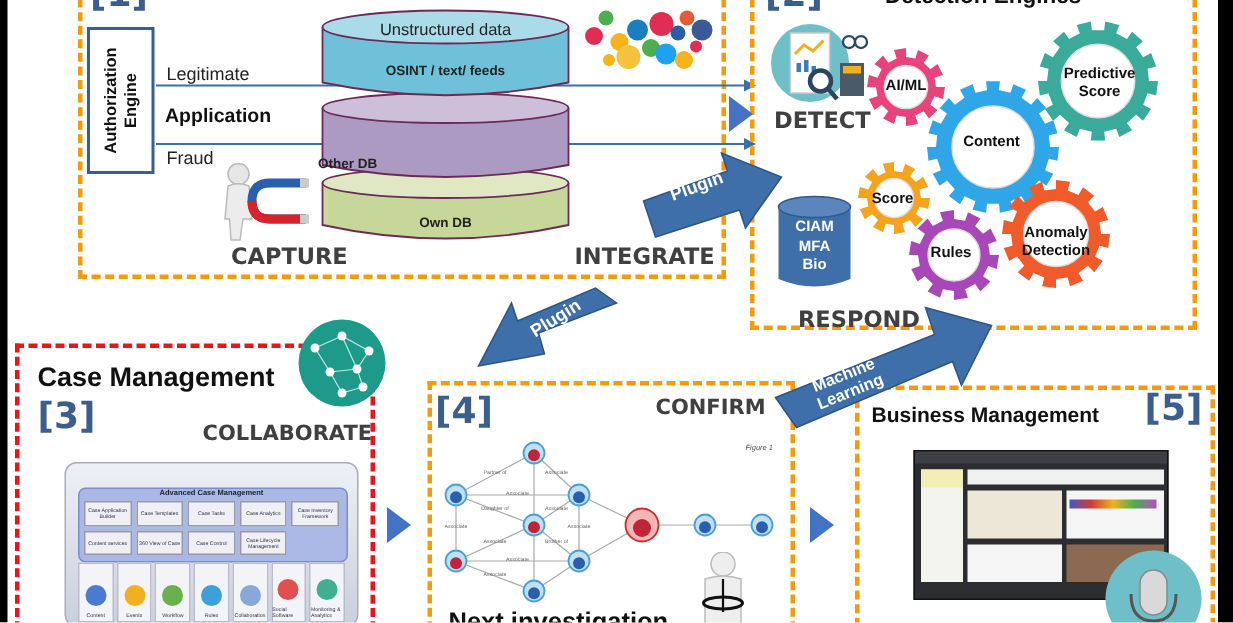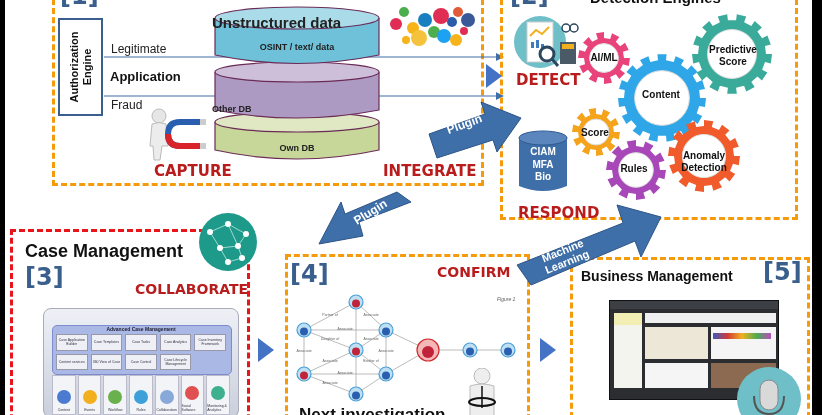--- a/index.html
+++ b/index.html
@@ -4,21 +4,21 @@
 <style>
   html,body{margin:0;padding:0;}
   body{width:822px;height:415px;position:relative;overflow:hidden;background:#fff;font-family:"Liberation Sans",sans-serif;}
   .abs{position:absolute;}
   .black-edge-l{left:0;top:0;width:5px;height:415px;background:#000;}
   .black-edge-r{left:812px;top:0;width:10px;height:415px;background:#000;}
   .box{position:absolute;box-sizing:border-box;}
   .box-orange{border:3px dashed #f59a0b;}
   .box-red{border:3px dashed #e8161b;}
   .bracket{font-family:"DejaVu Sans",sans-serif;font-weight:bold;color:#3a5f8c;font-size:24px;}
-  .stage{font-family:"DejaVu Sans",sans-serif;font-weight:bold;color:#b91c1c;font-size:15px;}
+  .stage{font-family:"DejaVu Sans",sans-serif;font-weight:bold;color:#404040;font-size:15px;}
   .title{font-weight:bold;color:#111;font-size:15px;}
   .gear-label{font-weight:bold;font-size:10px;color:#111;text-align:center;line-height:1.15;}
   .arrow-label{font-weight:bold;color:#fff;font-size:12px;}
   svg text{font-family:"Liberation Sans",sans-serif;}
 </style>
 </head>
 <body>
 
 <div class="abs black-edge-l"></div>
 <div class="abs black-edge-r"></div>
@@ -61,22 +61,22 @@
   <g>
     <path d="M3 72 L3 110 Q85 126 167 110 L167 72" fill="#ad9ac2" stroke="#6b2b57" stroke-width="1.2"></path>
     <ellipse cx="85" cy="72" rx="82" ry="10" fill="#cdbfd9" stroke="#6b2b57" stroke-width="1.2"></ellipse>
   </g>
 
   <g>
     <path d="M3 18 L3 55 Q85 72 167 55 L167 18" fill="#6ec1d8" stroke="#6b2b57" stroke-width="1.2"></path>
     <ellipse cx="85" cy="18" rx="82" ry="11" fill="#a9dbe8" stroke="#6b2b57" stroke-width="1.2"></ellipse>
   </g>
 </svg>
-<div class="abs" style="left:212px;top:14px;width:170px;text-align:left;font-size:15px;font-weight:bold;color:#222;">Unstructured data</div>
-<div class="abs" style="left:212px;top:42px;width:170px;text-align:center;font-size:9px;font-weight:bold;color:#222;">OSINT / text/ data</div>
+<div class="abs" style="left:212px;top:14px;width:170px;text-align:center;font-size:11px;font-weight:normal;color:#222;">Unstructured data</div>
+<div class="abs" style="left:212px;top:42px;width:170px;text-align:center;font-size:9px;font-weight:bold;color:#222;">OSINT / text/ feeds</div>
 <div class="abs" style="left:212px;top:104px;width:170px;text-align:left;font-size:9px;font-weight:bold;color:#222;">Other DB</div>
 <div class="abs" style="left:212px;top:143px;width:170px;text-align:center;font-size:9px;font-weight:bold;color:#222;">Own DB</div>
 
 <svg class="abs" style="left:386px;top:4px;" width="92" height="44">
   <circle cx="10" cy="20" r="6" fill="#e02d53"></circle>
     <circle cx="18" cy="8" r="5" fill="#4cae4c"></circle>
   <circle cx="27" cy="24" r="6" fill="#f7b31a"></circle>
     <circle cx="39" cy="16" r="7" fill="#1a7fc1"></circle>
   <circle cx="33" cy="34" r="8" fill="#f5c33b"></circle>
     <circle cx="48" cy="28" r="6" fill="#4cae4c"></circle>
@@ -112,21 +112,21 @@
 
 <svg class="abs" style="left:517px;top:130px;" width="52" height="66">
   <path d="M2 8 L2 56 Q26 66 50 56 L50 8" fill="#3f6fa8"></path>
   <ellipse cx="26" cy="8" rx="24" ry="7" fill="#5a86bd" stroke="#2e5a90"></ellipse>
 </svg>
 <div class="abs" style="left:517px;top:146px;width:52px;text-align:center;color:#fff;font-size:10px;font-weight:bold;line-height:1.25;">
   <div>CIAM</div>
   <div>MFA</div>
   <div>Bio</div>
 </div>
-<div class="abs stage" style="left:518px;top:204px;">RESPOND</div>
+<div class="abs stage" style="left:532px;top:204px;">RESPOND</div>
 
 <svg class="abs" id="gears-svg" style="left:570px;top:10px;" width="230" height="205">
     <path d="M60.0 48.0 L58.7 56.0 L53.0 54.2 L50.2 59.8 L55.0 63.3 L49.3 69.0 L45.8 64.2 L40.2 67.0 L42.0 72.7 L34.0 74.0 L34.0 68.0 L27.8 67.0 L26.0 72.7 L18.7 69.0 L22.2 64.2 L17.8 59.8 L13.0 63.3 L9.3 56.0 L15.0 54.2 L14.0 48.0 L8.0 48.0 L9.3 40.0 L15.0 41.8 L17.8 36.2 L13.0 32.7 L18.7 27.0 L22.2 31.8 L27.8 29.0 L26.0 23.3 L34.0 22.0 L34.0 28.0 L40.2 29.0 L42.0 23.3 L49.3 27.0 L45.8 31.8 L50.2 36.2 L55.0 32.7 L58.7 40.0 L53.0 41.8 L54.0 48.0 Z" fill="#e9437b"></path>
     <circle cx="34" cy="48" r="14.399999999999999" fill="#fff" stroke="#ddd"></circle>
     <path d="M136.0 88.0 L135.0 97.1 L129.2 95.9 L126.7 103.5 L132.2 105.9 L127.6 113.9 L122.7 110.3 L117.4 116.2 L121.4 120.7 L114.0 126.1 L111.0 120.9 L103.7 124.1 L105.6 129.8 L96.6 131.8 L96.0 125.8 L88.0 125.8 L87.4 131.8 L78.4 129.8 L80.3 124.1 L73.0 120.9 L70.0 126.1 L62.6 120.7 L66.6 116.2 L61.3 110.3 L56.4 113.9 L51.8 105.9 L57.3 103.5 L54.8 95.9 L49.0 97.1 L48.0 88.0 L54.0 88.0 L54.8 80.1 L49.0 78.9 L51.8 70.1 L57.3 72.5 L61.3 65.7 L56.4 62.1 L62.6 55.3 L66.6 59.8 L73.0 55.1 L70.0 49.9 L78.4 46.2 L80.3 51.9 L88.0 50.2 L87.4 44.2 L96.6 44.2 L96.0 50.2 L103.7 51.9 L105.6 46.2 L114.0 49.9 L111.0 55.1 L117.4 59.8 L121.4 55.3 L127.6 62.1 L122.7 65.7 L126.7 72.5 L132.2 70.1 L135.0 78.9 L129.2 80.1 L130.0 88.0 Z" fill="#2ea6e8"></path>
     <circle cx="92" cy="88" r="27.36" fill="#fff" stroke="#ddd"></circle>
     <path d="M202.0 44.0 L200.8 53.6 L195.0 52.1 L192.1 59.8 L197.4 62.6 L191.9 70.5 L187.4 66.5 L181.3 72.0 L184.7 76.9 L176.2 81.4 L174.1 75.8 L166.1 77.8 L166.8 83.7 L157.2 83.7 L157.9 77.8 L149.9 75.8 L147.8 81.4 L139.3 76.9 L142.7 72.0 L136.6 66.5 L132.1 70.5 L126.6 62.6 L131.9 59.8 L129.0 52.1 L123.2 53.6 L122.0 44.0 L128.0 44.0 L129.0 35.9 L123.2 34.4 L126.6 25.4 L131.9 28.2 L136.6 21.5 L132.1 17.5 L139.3 11.1 L142.7 16.0 L149.9 12.2 L147.8 6.6 L157.2 4.3 L157.9 10.2 L166.1 10.2 L166.8 4.3 L176.2 6.6 L174.1 12.2 L181.3 16.0 L184.7 11.1 L191.9 17.5 L187.4 21.5 L192.1 28.2 L197.4 25.4 L200.8 34.4 L195.0 35.9 L196.0 44.0 Z" fill="#3aab9b"></path>
     <circle cx="162" cy="44" r="24.48" fill="#fff" stroke="#ddd"></circle>
     <path d="M50.0 122.0 L48.8 129.4 L43.1 127.6 L40.6 132.6 L45.4 136.1 L40.1 141.4 L36.6 136.6 L31.6 139.1 L33.4 144.8 L26.0 146.0 L26.0 140.0 L20.4 139.1 L18.6 144.8 L11.9 141.4 L15.4 136.6 L11.4 132.6 L6.6 136.1 L3.2 129.4 L8.9 127.6 L8.0 122.0 L2.0 122.0 L3.2 114.6 L8.9 116.4 L11.4 111.4 L6.6 107.9 L11.9 102.6 L15.4 107.4 L20.4 104.9 L18.6 99.2 L26.0 98.0 L26.0 104.0 L31.6 104.9 L33.4 99.2 L40.1 102.6 L36.6 107.4 L40.6 111.4 L45.4 107.9 L48.8 114.6 L43.1 116.4 L44.0 122.0 Z" fill="#f5a31a"></path>
     <circle cx="26" cy="122" r="12.959999999999999" fill="#fff" stroke="#ddd"></circle>

